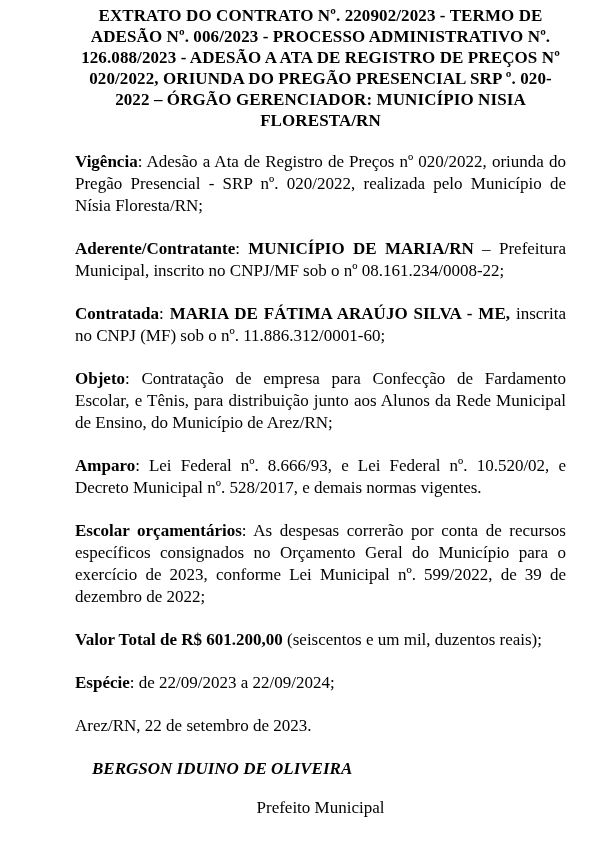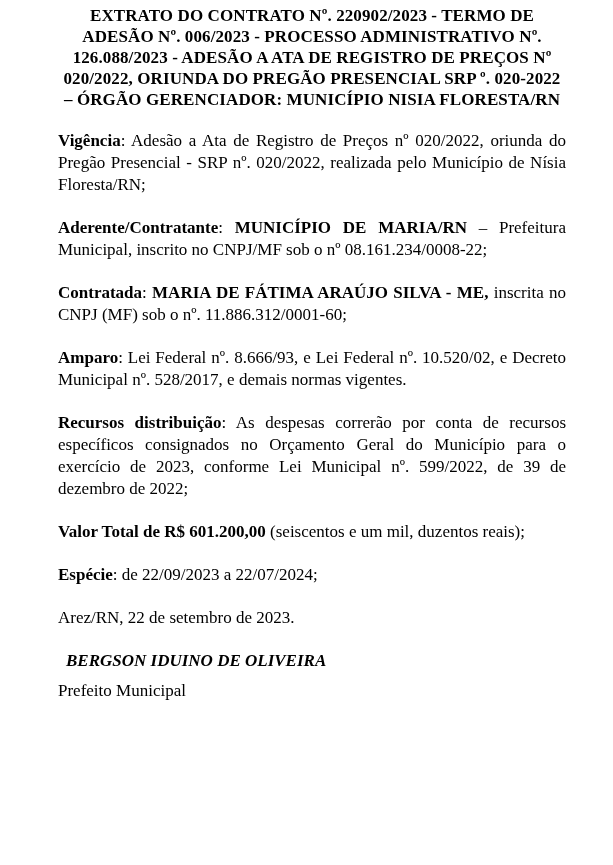--- a/index.html
+++ b/index.html
@@ -8,74 +8,75 @@
     background: #ffffff;
   }
   .page {
     position: relative;
     box-sizing: border-box;
     width: 613px;
     height: 865px;
     background: #ffffff;
     color: #000000;
     font-family: "Liberation Serif", "DejaVu Serif", serif;
-    padding: 5px 47px 0 58px;
+    padding: 5px 47px 0 75px;
     overflow: hidden;
   }
   .title {
     margin: 0 0 20px 0;
     font-size: 17px;
     font-weight: bold;
     line-height: 21px;
     text-align: center;
     letter-spacing: 0.1px;
   }
   .para {
     margin: 0 0 21px 0;
     font-size: 17px;
     line-height: 22px;
     text-align: justify;
   }
   .b { font-weight: bold; }
   .sig-name {
-    margin: 8px;
+    margin: 17px;
     font-size: 17px;
     line-height: 22px;
     font-weight: bold;
     font-style: italic;
     text-align: left;
   }
   .sig-role {
     margin: 0;
     font-size: 17px;
     line-height: 22px;
-    text-align: left;
+    text-align: center;
   }
 </style>
 </head>
 <body>
 
 <div class="page">
 
   <h1 class="title">EXTRATO DO CONTRATO Nº. 220902/2023 - TERMO DE ADESÃO Nº. 006/2023 - PROCESSO ADMINISTRATIVO Nº. 126.088/2023 - ADESÃO A ATA DE REGISTRO DE PREÇOS Nº 020/2022, ORIUNDA DO PREGÃO PRESENCIAL SRP º. 020-2022 – ÓRGÃO GERENCIADOR: MUNICÍPIO NISIA FLORESTA/RN</h1>
 
   <p class="para"><span class="b">Vigência</span><span>: Adesão a Ata de Registro de Preços nº 020/2022, oriunda do Pregão Presencial - SRP nº. 020/2022, realizada pelo Município de Nísia Floresta/RN;</span></p>
 
   <p class="para"><span class="b">Aderente/Contratante</span><span>: </span><span class="b">MUNICÍPIO DE MARIA/RN</span><span> – Prefeitura Municipal, inscrito no CNPJ/MF sob o nº 08.161.234/0008-22;</span></p>
 
   <p class="para"><span class="b">Contratada</span><span>: </span><span class="b">MARIA DE FÁTIMA ARAÚJO SILVA - ME,</span><span> inscrita no CNPJ (MF) sob o nº. 11.886.312/0001-60;</span></p>
 
+  <p class="para"><span class="b">Objeto</span><span>: Contratação de empresa para Confecção de Fardamento Escolar, e Tênis, para distribuição junto aos Alunos da Rede Municipal de Ensino, do Município de Arez/RN;</span></p>
 
   <p class="para"><span class="b">Amparo</span><span>: Lei Federal nº. 8.666/93, e Lei Federal nº. 10.520/02, e Decreto Municipal nº. 528/2017, e demais normas vigentes.</span></p>
 
-  <p class="para"><span class="b">Recursos distribuição</span><span>: As despesas correrão por conta de recursos específicos consignados no Orçamento Geral do Município para o exercício de 2023, conforme Lei Municipal nº. 599/2022, de 39 de dezembro de 2022;</span></p>
+  <p class="para"><span class="b">Escolar orçamentários</span><span>: As despesas correrão por conta de recursos específicos consignados no Orçamento Geral do Município para o exercício de 2023, conforme Lei Municipal nº. 599/2022, de 39 de dezembro de 2022;</span></p>
 
   <p class="para"><span class="b">Valor Total de R$ 601.200,00</span><span> (seiscentos e um mil, duzentos reais);</span></p>
 
-  <p class="para"><span class="b">Espécie</span><span>: de 22/09/2023 a 22/07/2024;</span></p>
+  <p class="para"><span class="b">Espécie</span><span>: de 22/09/2023 a 22/09/2024;</span></p>
 
 
   <p class="para">Arez/RN, 22 de setembro de 2023.</p>
 
   <div>
     <p class="sig-name">BERGSON IDUINO DE OLIVEIRA</p>
     <p class="sig-role">Prefeito Municipal</p>
   </div>
 
 </div>

